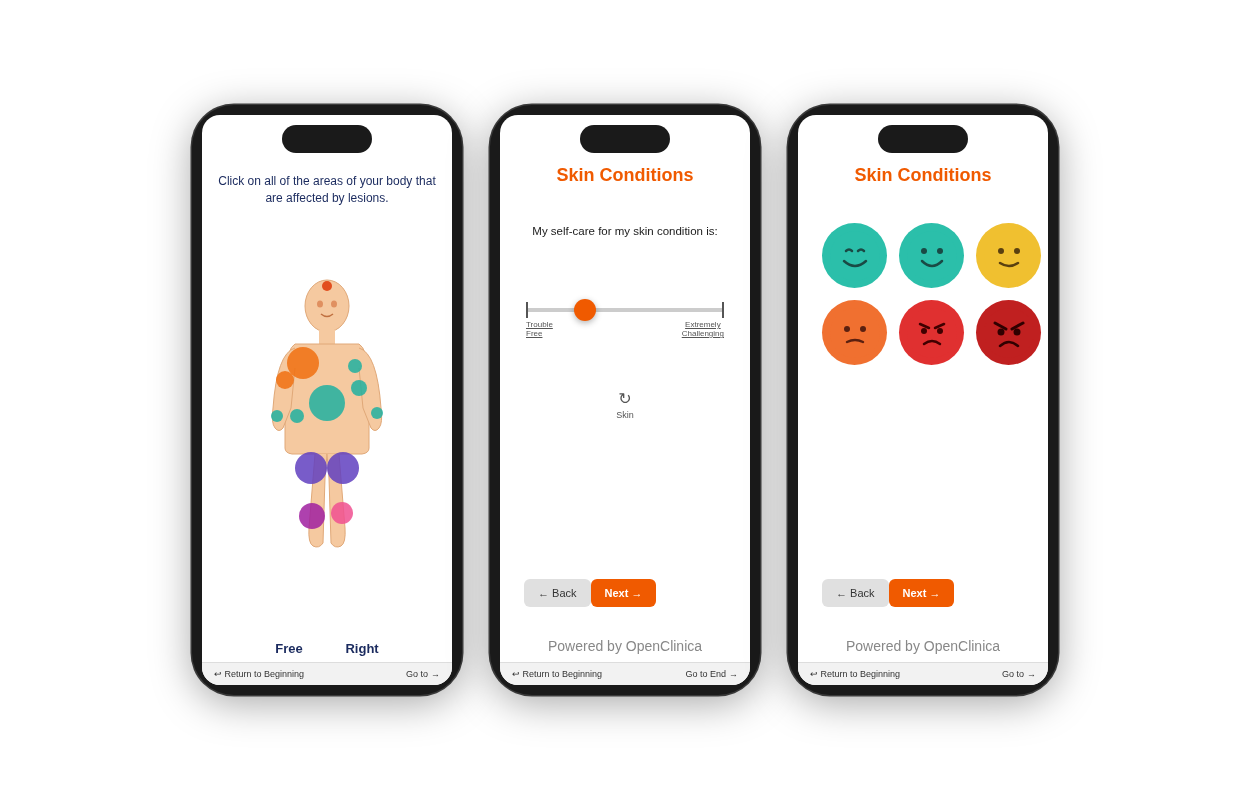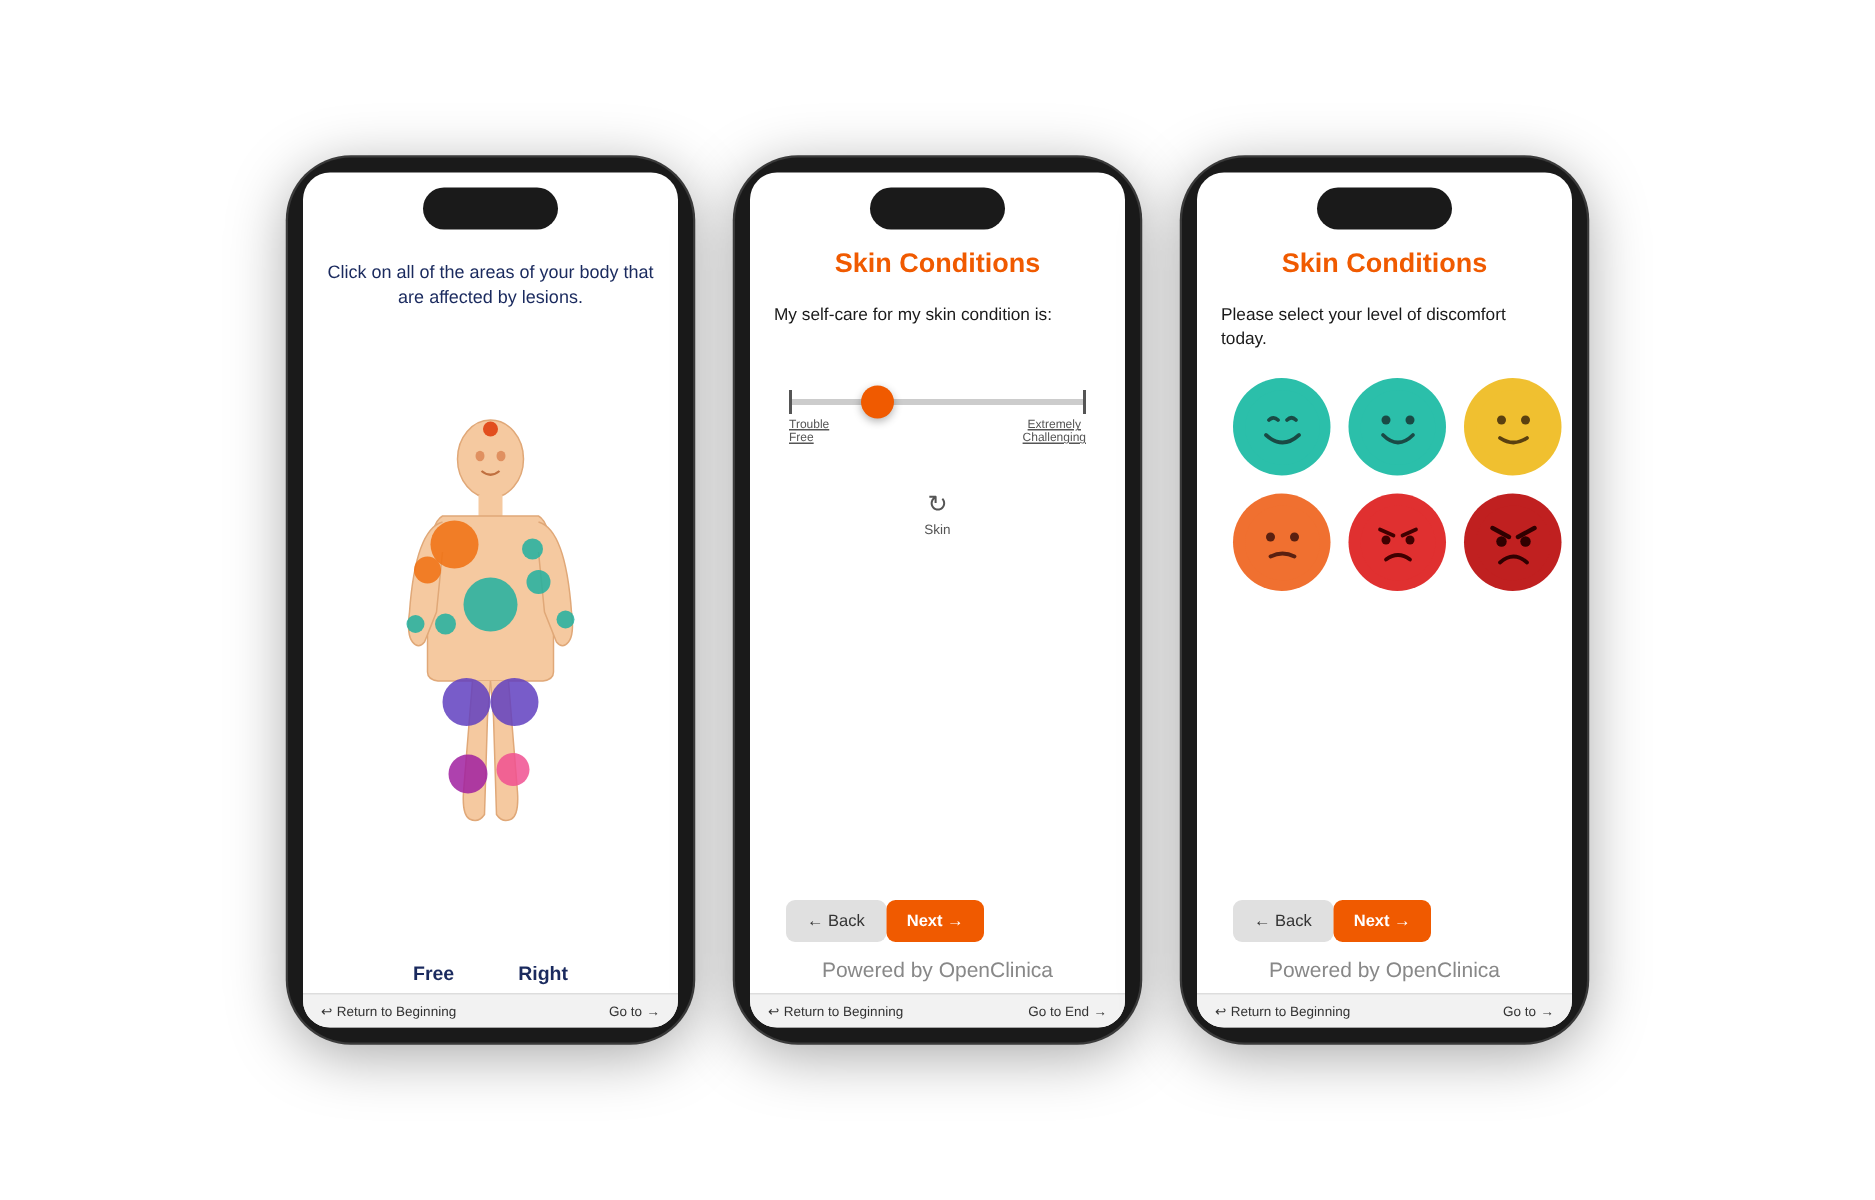--- a/index.html
+++ b/index.html
@@ -98,29 +98,31 @@
       cursor: pointer;
       font-size: 9px;
       color: #333;
     }
     
     .skin-content {
       flex: 1;
       display: flex;
       flex-direction: column;
       padding: 50px 16px 0;
+      gap: 21px;
     }
     .skin-title {
       text-align: center;
       font-size: 18px;
       font-weight: 700;
       color: #f05a00;
       margin-bottom: 16px;
     }
     .skin-question {
+      text-align: center;
       font-size: 11.5px;
       color: #1a1a1a;
       margin-bottom: 18px;
       line-height: 1.4;
     }
     
     .slider-container {
       padding: 0 10px;
       margin-bottom: 20px;
     }
@@ -360,22 +362,20 @@
         </div>
       </div>
     </div>
   </div>
 
   <div class="phone">
     <div class="phone-screen">
       <div class="dynamic-island"></div>
       <div class="skin-content">
         <div class="skin-title">Skin Conditions</div>
-        <div class="skin-question">Please select your level of
-discomfort today.</div>
 
         <div class="emoji-grid">
 
           <div class="emoji-face emoji-teal1">
             <svg width="50" height="50" viewBox="0 0 50 50">
               <circle cx="25" cy="25" r="25" fill="#2bbfaa"></circle>
 
               <path d="M16,20 Q19,17 22,20" stroke="#1a4a45" stroke-width="2.5" fill="none" stroke-linecap="round"></path>
               <path d="M28,20 Q31,17 34,20" stroke="#1a4a45" stroke-width="2.5" fill="none" stroke-linecap="round"></path>
               <path d="M14,30 Q25,40 36,30" stroke="#1a4a45" stroke-width="2.5" fill="none" stroke-linecap="round"></path>

